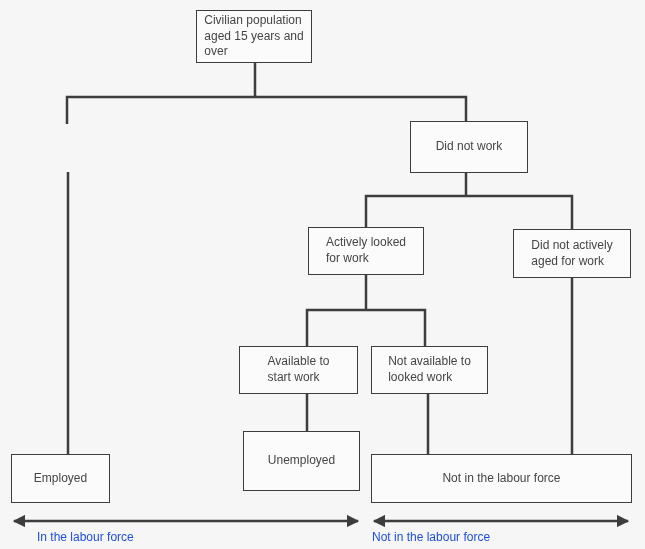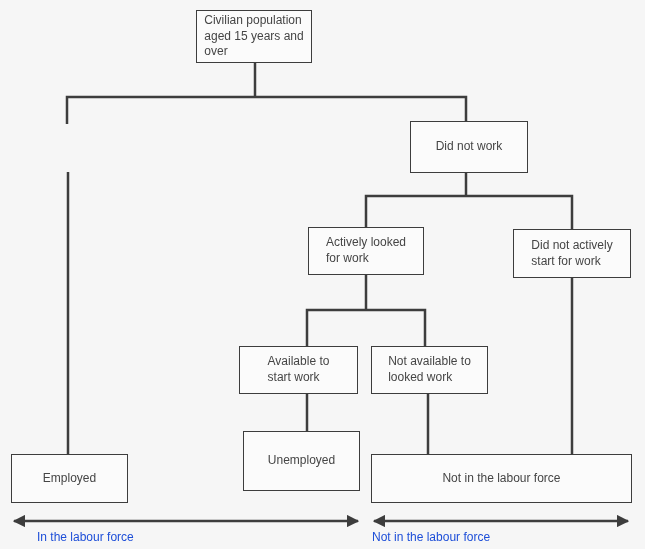--- a/index.html
+++ b/index.html
@@ -81,29 +81,29 @@
 aged 15 years and
 over</div>
 
 
   <div class="node" style="left:308px;top:227px;width:116px;height:48px">Actively looked
 for work</div>
 
   <div class="node" style="left:410px;top:121px;width:118px;height:52px">Did not work</div>
 
   <div class="node" style="left:513px;top:229px;width:118px;height:49px">Did not actively
-start for work</div>
+aged for work</div>
 
   <div class="node" style="left:239px;top:346px;width:119px;height:48px">Available to
 start work</div>
 
   <div class="node" style="left:371px;top:346px;width:117px;height:48px">Not available to
 looked work</div>
 
-  <div class="node" style="left:11px;top:454px;width:117px;height:49px">Employed</div>
+  <div class="node" style="left:11px;top:454px;width:99px;height:49px">Employed</div>
 
   <div class="node" style="left:243px;top:431px;width:117px;height:60px">Unemployed</div>
 
   <div class="node" style="left:371px;top:454px;width:261px;height:49px">Not in the labour force</div>
 
   <div class="arrow-label" style="left:37px;width:300px">In the labour force</div>
 
   <div class="arrow-label" style="left:372px;width:260px">Not in the labour force</div>
 
 </div>

